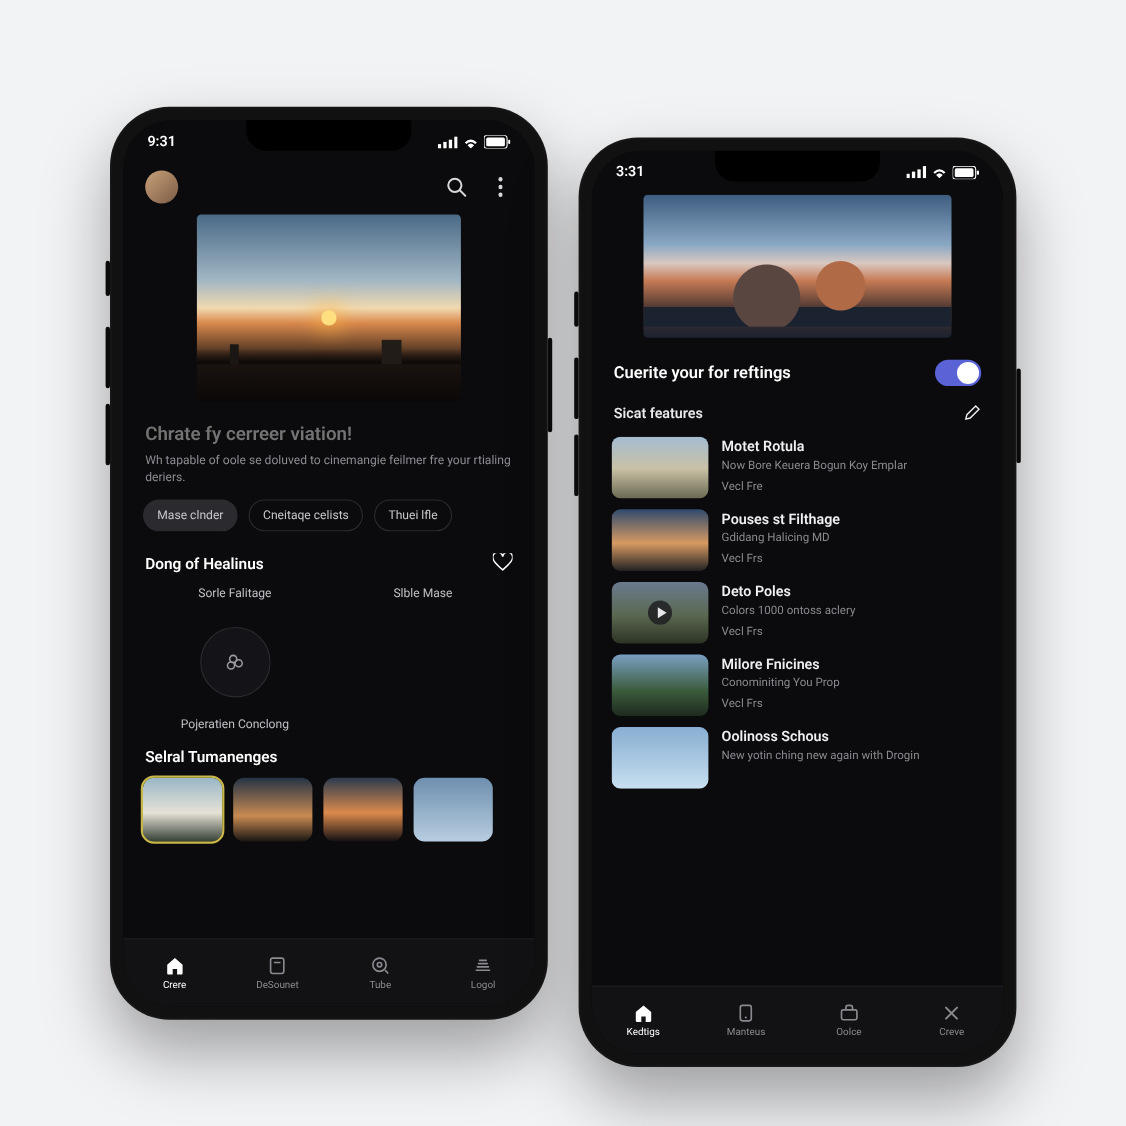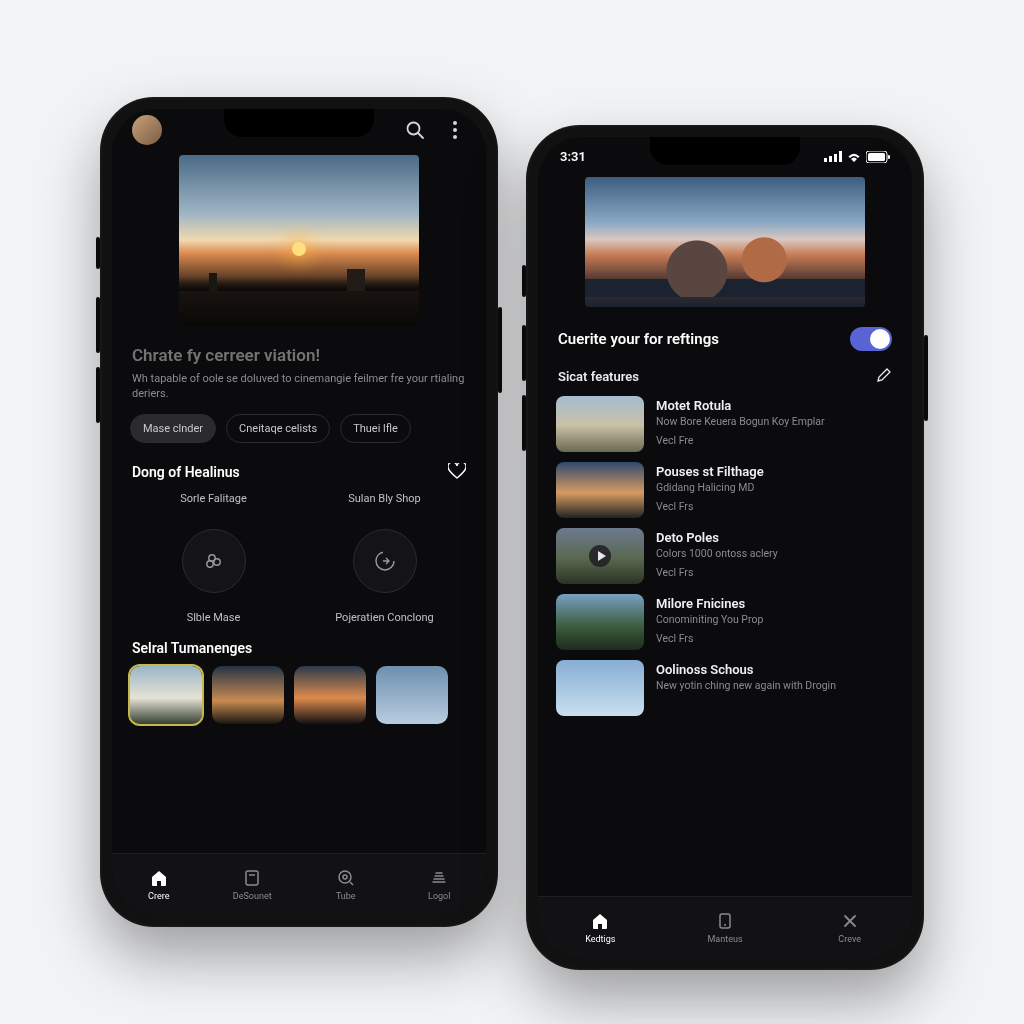--- a/index.html
+++ b/index.html
@@ -155,20 +155,39 @@
 <body>
 
 <div class="phone">
   <div class="button-l1"></div>
   <div class="button-l2"></div>
   <div class="button-l3"></div>
   <div class="button-r1"></div>
   <div class="screen">
     <div class="notch"></div>
 
+    <div class="statusbar">
+      <span>9:31</span>
+      <div class="status-icons">
+        <svg width="18" height="11" viewBox="0 0 18 11">
+            <rect x="0" y="7" width="3" height="4" fill="#fff"></rect>
+            <rect x="5" y="5" width="3" height="6" fill="#fff"></rect>
+            <rect x="10" y="3" width="3" height="8" fill="#fff"></rect>
+            <rect x="15" y="0" width="3" height="11" fill="#fff"></rect>
+          </svg>
+        <svg width="16" height="11" viewBox="0 0 16 11">
+            <path d="M8 11 L5 8 Q8 5 11 8Z M2.5 5.5 Q8 0 13.5 5.5 L12 7 Q8 3 4 7Z" fill="#fff"></path>
+          </svg>
+        <svg width="24" height="12" viewBox="0 0 24 12">
+            <rect x="0" y="0" width="21" height="12" rx="3" fill="none" stroke="#fff" stroke-width="1"></rect>
+            <rect x="2" y="2" width="17" height="8" rx="1.5" fill="#fff"></rect>
+            <rect x="22" y="4" width="2" height="4" rx="1" fill="#fff"></rect>
+          </svg>
+      </div>
+    </div>
 
     <div class="content">
       <div class="topbar">
         <div class="avatar"></div>
         <div class="topbar-icons">
           <div class="icon-btn">
             <svg width="20" height="20" viewBox="0 0 20 20">
                 <circle cx="8.5" cy="8.5" r="6" fill="none" stroke="currentColor" stroke-width="1.8"></circle>
                 <line x1="13" y1="13" x2="18" y2="18" stroke="currentColor" stroke-width="1.8" stroke-linecap="round"></line>
               </svg>
@@ -213,29 +232,20 @@
           <div class="glabel">Sorle Falitage</div>
           <div class="gcircle">
             <svg width="24" height="24" viewBox="0 0 24 24">
                 <circle cx="10" cy="9" r="3.2" fill="none" stroke="currentColor" stroke-width="1.4"></circle>
                 <circle cx="15" cy="13" r="3.2" fill="none" stroke="currentColor" stroke-width="1.4"></circle>
                 <circle cx="8" cy="15" r="3.2" fill="none" stroke="currentColor" stroke-width="1.4"></circle>
               </svg>
           </div>
         </div>
         <div class="gcell">
-          <div class="glabel">Sulan Bly Shop</div>
-          <div class="gcircle">
-            <svg width="24" height="24" viewBox="0 0 24 24">
-                <circle cx="12" cy="12" r="9" fill="none" stroke="currentColor" stroke-width="1.4" stroke-dasharray="40 20"></circle>
-                <path d="M10 12h5 M13 9l3 3-3 3" fill="none" stroke="currentColor" stroke-width="1.4"></path>
-              </svg>
-          </div>
-        </div>
-        <div class="gcell">
           <div class="glabel">Slble Mase</div>
         </div>
         <div class="gcell">
           <div class="glabel">Pojeratien Conclong</div>
         </div>
       </div>
 
       <div class="sect2">Selral Tumanenges</div>
       <div class="hstrip">
         <div class="thumb t-a sel"></div>
@@ -377,19 +387,26 @@
       </div>
       <div class="tab">
         <svg width="20" height="20" viewBox="0 0 20 20">
             <rect x="5" y="3" width="10" height="14" rx="2" fill="none" stroke="currentColor" stroke-width="1.5"></rect>
             <circle cx="10" cy="14" r="1" fill="currentColor"></circle>
           </svg>
         <span>Manteus</span>
       </div>
       <div class="tab">
         <svg width="20" height="20" viewBox="0 0 20 20">
+            <rect x="3" y="7" width="14" height="9" rx="1.5" fill="none" stroke="currentColor" stroke-width="1.5"></rect>
+            <path d="M7 7V5a2 2 0 0 1 2-2h2a2 2 0 0 1 2 2v2" fill="none" stroke="currentColor" stroke-width="1.5"></path>
+          </svg>
+        <span>Oolce</span>
+      </div>
+      <div class="tab">
+        <svg width="20" height="20" viewBox="0 0 20 20">
             <path d="M5 5l10 10M15 5L5 15" stroke="currentColor" stroke-width="1.8" stroke-linecap="round"></path>
           </svg>
         <span>Creve</span>
       </div>
     </div>
   </div>
 </div>
 
 </body></html>

